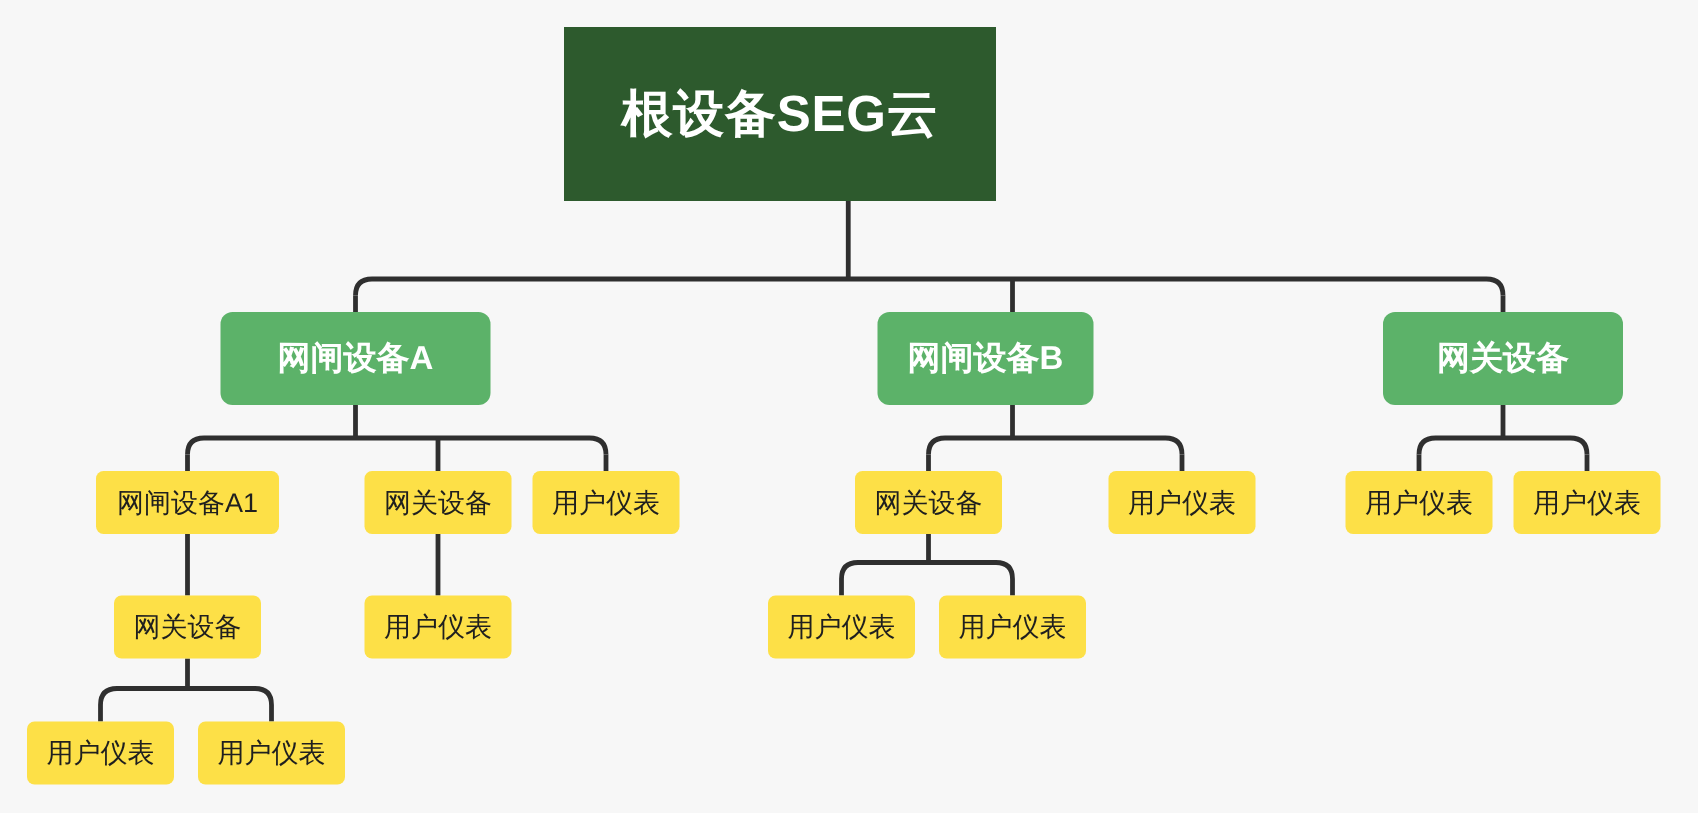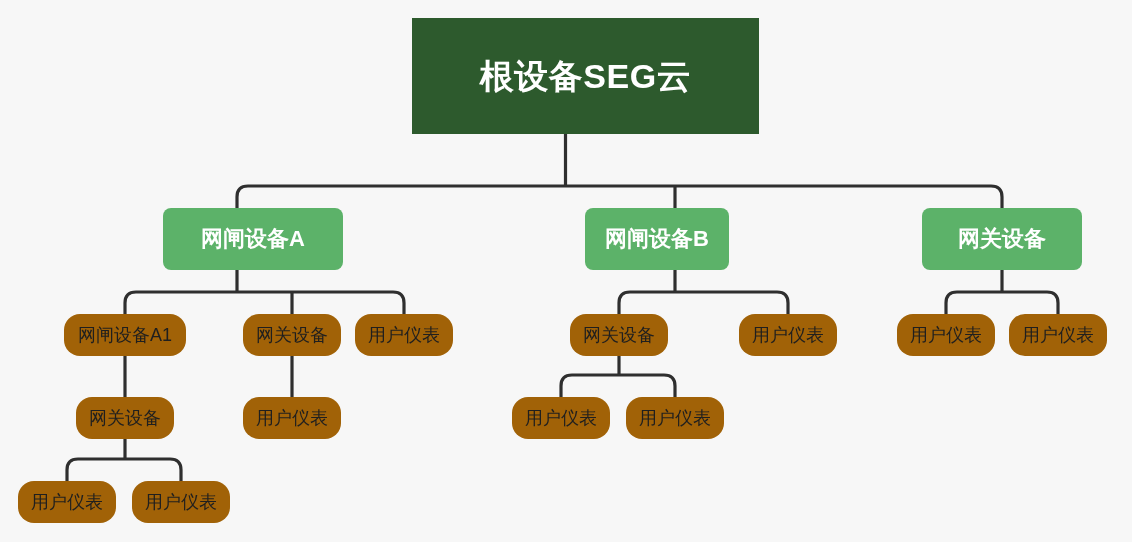--- a/index.html
+++ b/index.html
@@ -46,25 +46,25 @@
     letter-spacing: 0.5px;
   }
   .node.level2 {
     background: #5cb269;
     color: #ffffff;
     font-weight: bold;
     font-size: 22px;
     border-radius: 8px;
   }
   .node.leaf {
-    background: #a16207;
+    background: #fde047;
     color: #1f1f1f;
     font-weight: normal;
     font-size: 18px;
-    border-radius: 16px;
+    border-radius: 5px;
   }
 </style>
 </head>
 <body>
 
 <div id="canvas">
   <svg id="edges" viewBox="0 0 1132 542" width="1132" height="542" xmlns="http://www.w3.org/2000/svg">
       <path d="M 565.5 134 L 565.5 186" fill="none" stroke="#2f2f2f" stroke-width="3.2" stroke-linecap="butt"></path>
       <path d="M 237 197 Q 237 186 248 186 L 991 186 Q 1002 186 1002 197" fill="none" stroke="#2f2f2f" stroke-width="3.2" stroke-linecap="butt"></path>
       <path d="M 237 197 L 237 208" fill="none" stroke="#2f2f2f" stroke-width="3.2" stroke-linecap="butt"></path>
@@ -88,22 +88,22 @@
       <path d="M 619 356 L 619 375" fill="none" stroke="#2f2f2f" stroke-width="3.2" stroke-linecap="butt"></path>
       <path d="M 561 386 Q 561 375 572 375 L 664 375 Q 675 375 675 386" fill="none" stroke="#2f2f2f" stroke-width="3.2" stroke-linecap="butt"></path>
       <path d="M 561 386 L 561 397" fill="none" stroke="#2f2f2f" stroke-width="3.2" stroke-linecap="butt"></path>
       <path d="M 675 386 L 675 397" fill="none" stroke="#2f2f2f" stroke-width="3.2" stroke-linecap="butt"></path>
       <path d="M 1002 270 L 1002 292" fill="none" stroke="#2f2f2f" stroke-width="3.2" stroke-linecap="butt"></path>
       <path d="M 946 303 Q 946 292 957 292 L 1047 292 Q 1058 292 1058 303" fill="none" stroke="#2f2f2f" stroke-width="3.2" stroke-linecap="butt"></path>
       <path d="M 946 303 L 946 314" fill="none" stroke="#2f2f2f" stroke-width="3.2" stroke-linecap="butt"></path>
       <path d="M 1058 303 L 1058 314" fill="none" stroke="#2f2f2f" stroke-width="3.2" stroke-linecap="butt"></path>
     </svg>
   <div id="nodes">
-      <div class="node root" style="left: 412px; top: 18px; width: 347px; height: 116px;">根设备SEG云</div>
-      <div class="node level2" style="left: 147px; top: 208px; width: 180px; height: 62px; margin-left: 16px;">网闸设备A</div>
+      <div class="node root" style="left: 376px; top: 18px; width: 288px; height: 116px;">根设备SEG云</div>
+      <div class="node level2" style="left: 147px; top: 208px; width: 180px; height: 62px;">网闸设备A</div>
       <div class="node level2" style="left: 585px; top: 208px; width: 144px; height: 62px;">网闸设备B</div>
       <div class="node level2" style="left: 922px; top: 208px; width: 160px; height: 62px;">网关设备</div>
       <div class="node leaf" style="left: 64px; top: 314px; width: 122px; height: 42px;">网闸设备A1</div>
       <div class="node leaf" style="left: 243px; top: 314px; width: 98px; height: 42px;">网关设备</div>
       <div class="node leaf" style="left: 355px; top: 314px; width: 98px; height: 42px;">用户仪表</div>
       <div class="node leaf" style="left: 76px; top: 397px; width: 98px; height: 42px;">网关设备</div>
       <div class="node leaf" style="left: 18px; top: 481px; width: 98px; height: 42px;">用户仪表</div>
       <div class="node leaf" style="left: 132px; top: 481px; width: 98px; height: 42px;">用户仪表</div>
       <div class="node leaf" style="left: 243px; top: 397px; width: 98px; height: 42px;">用户仪表</div>
       <div class="node leaf" style="left: 570px; top: 314px; width: 98px; height: 42px;">网关设备</div>

